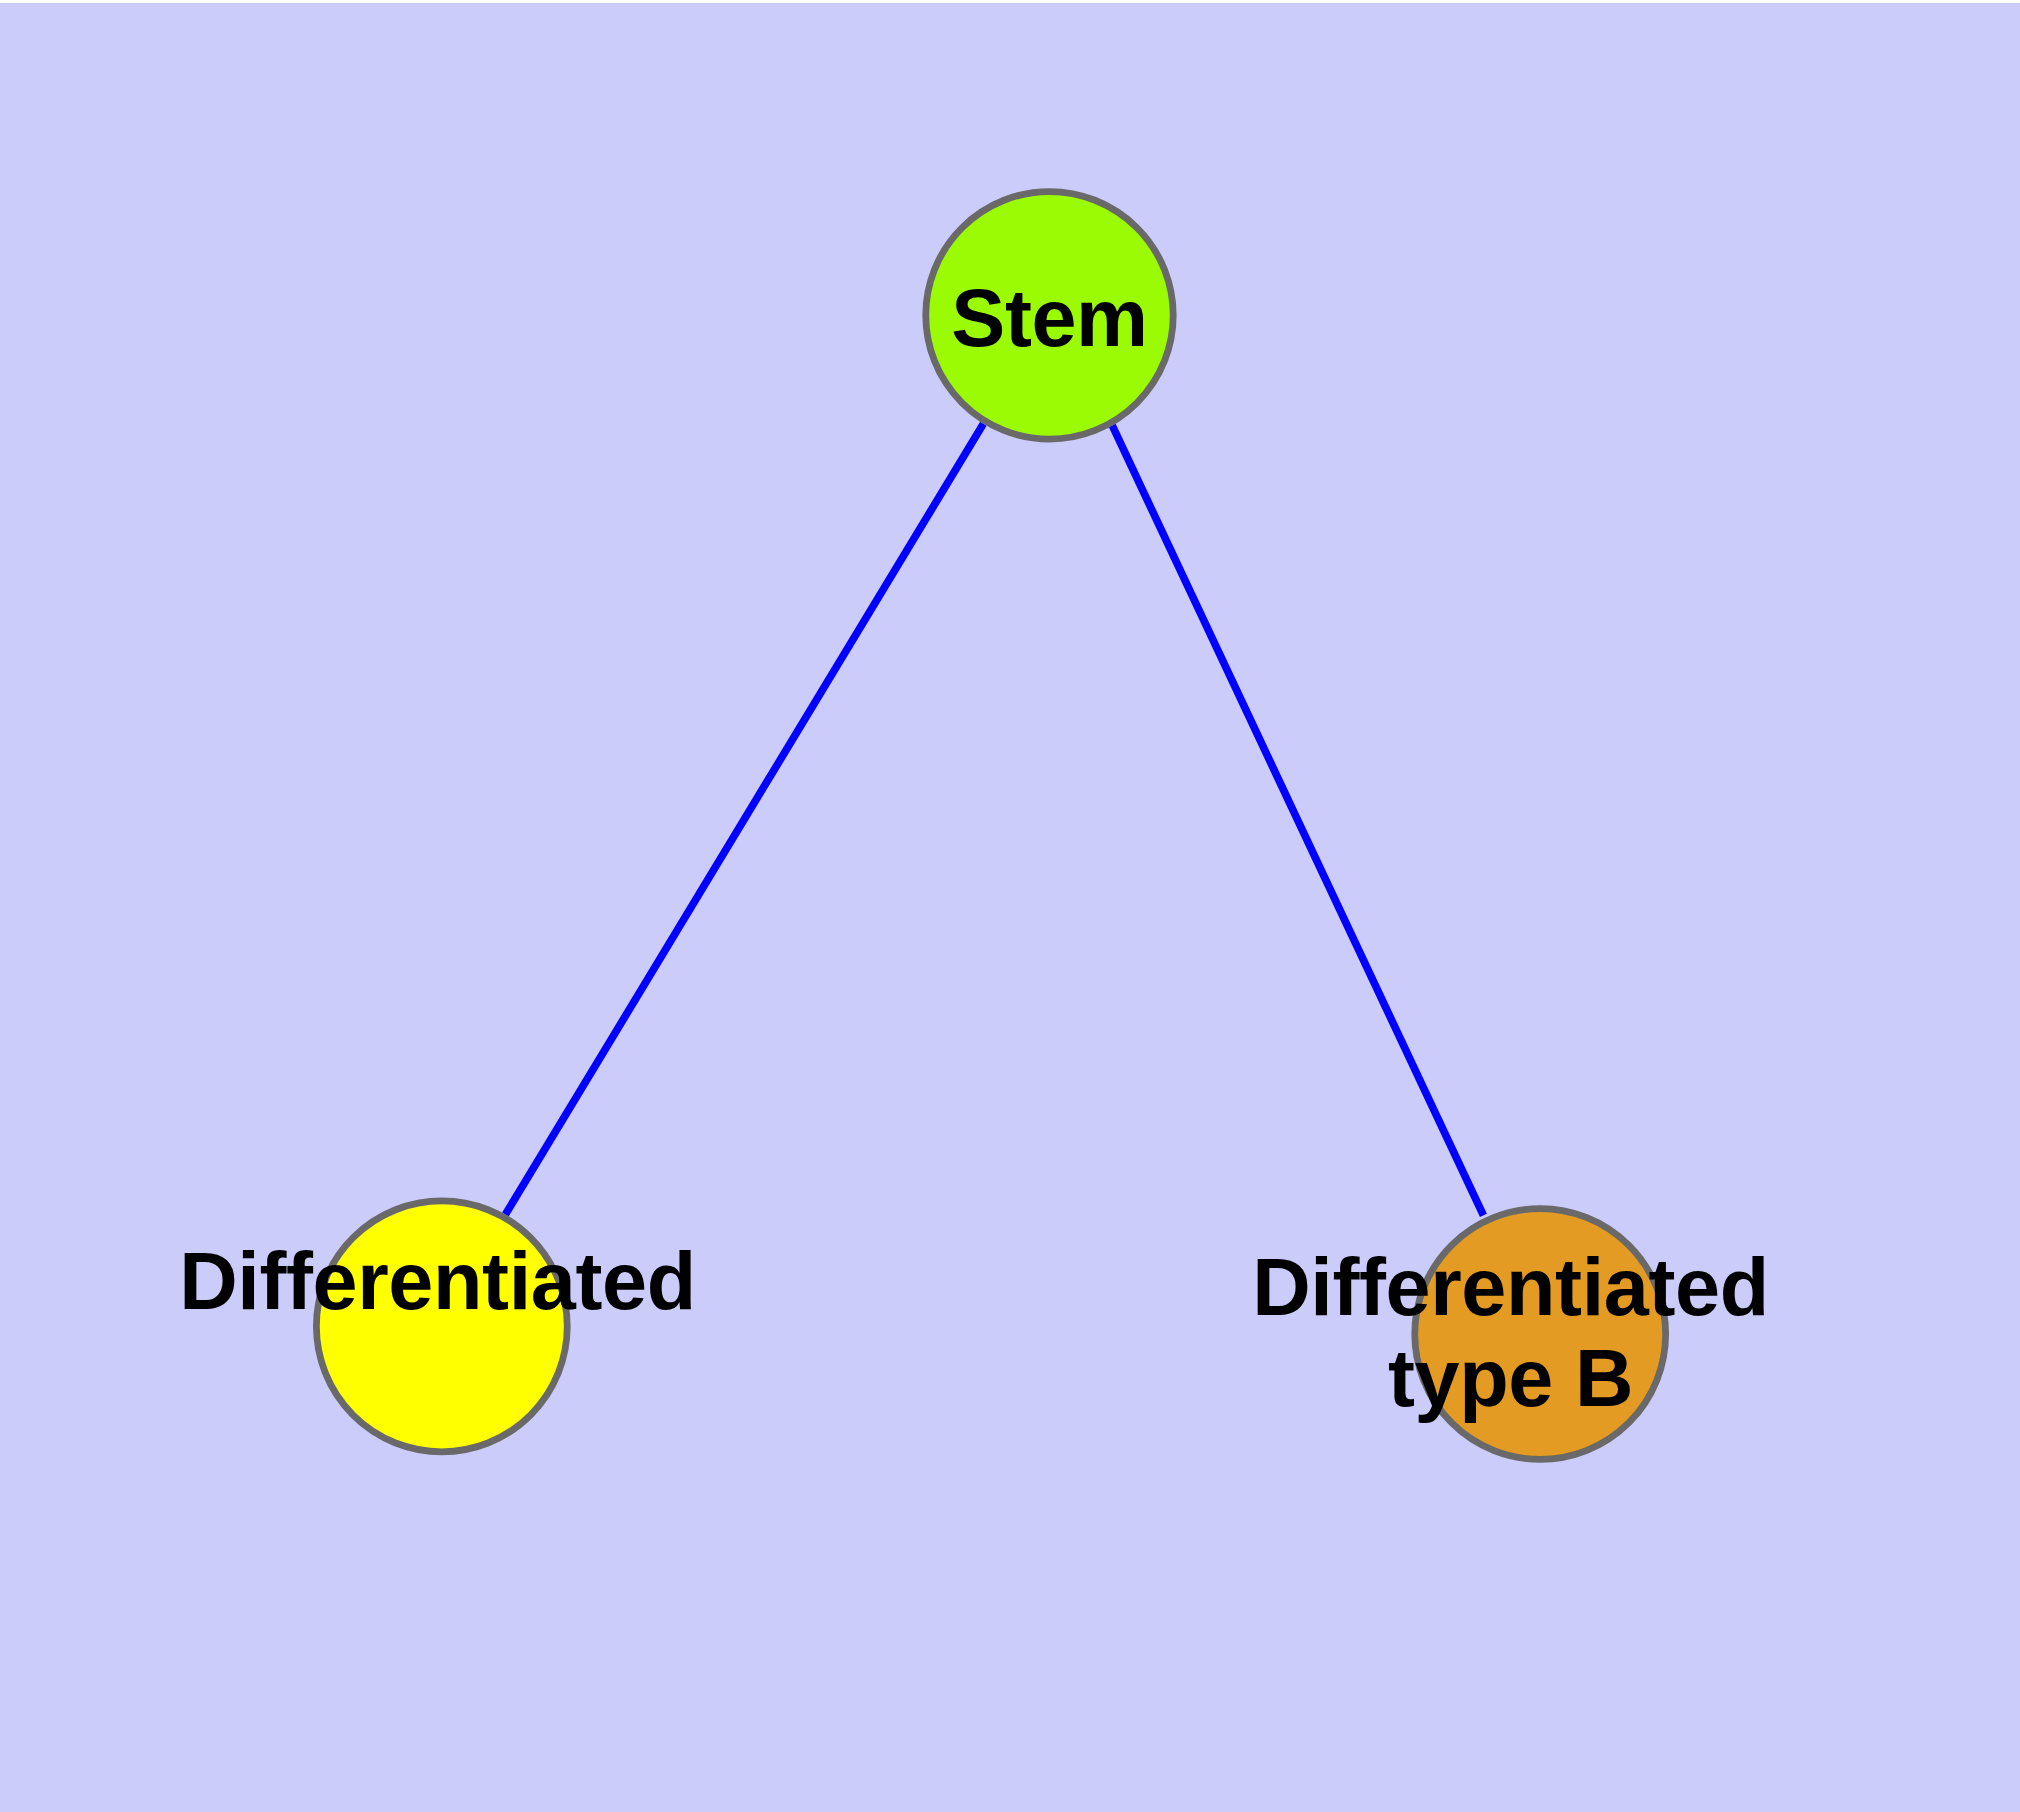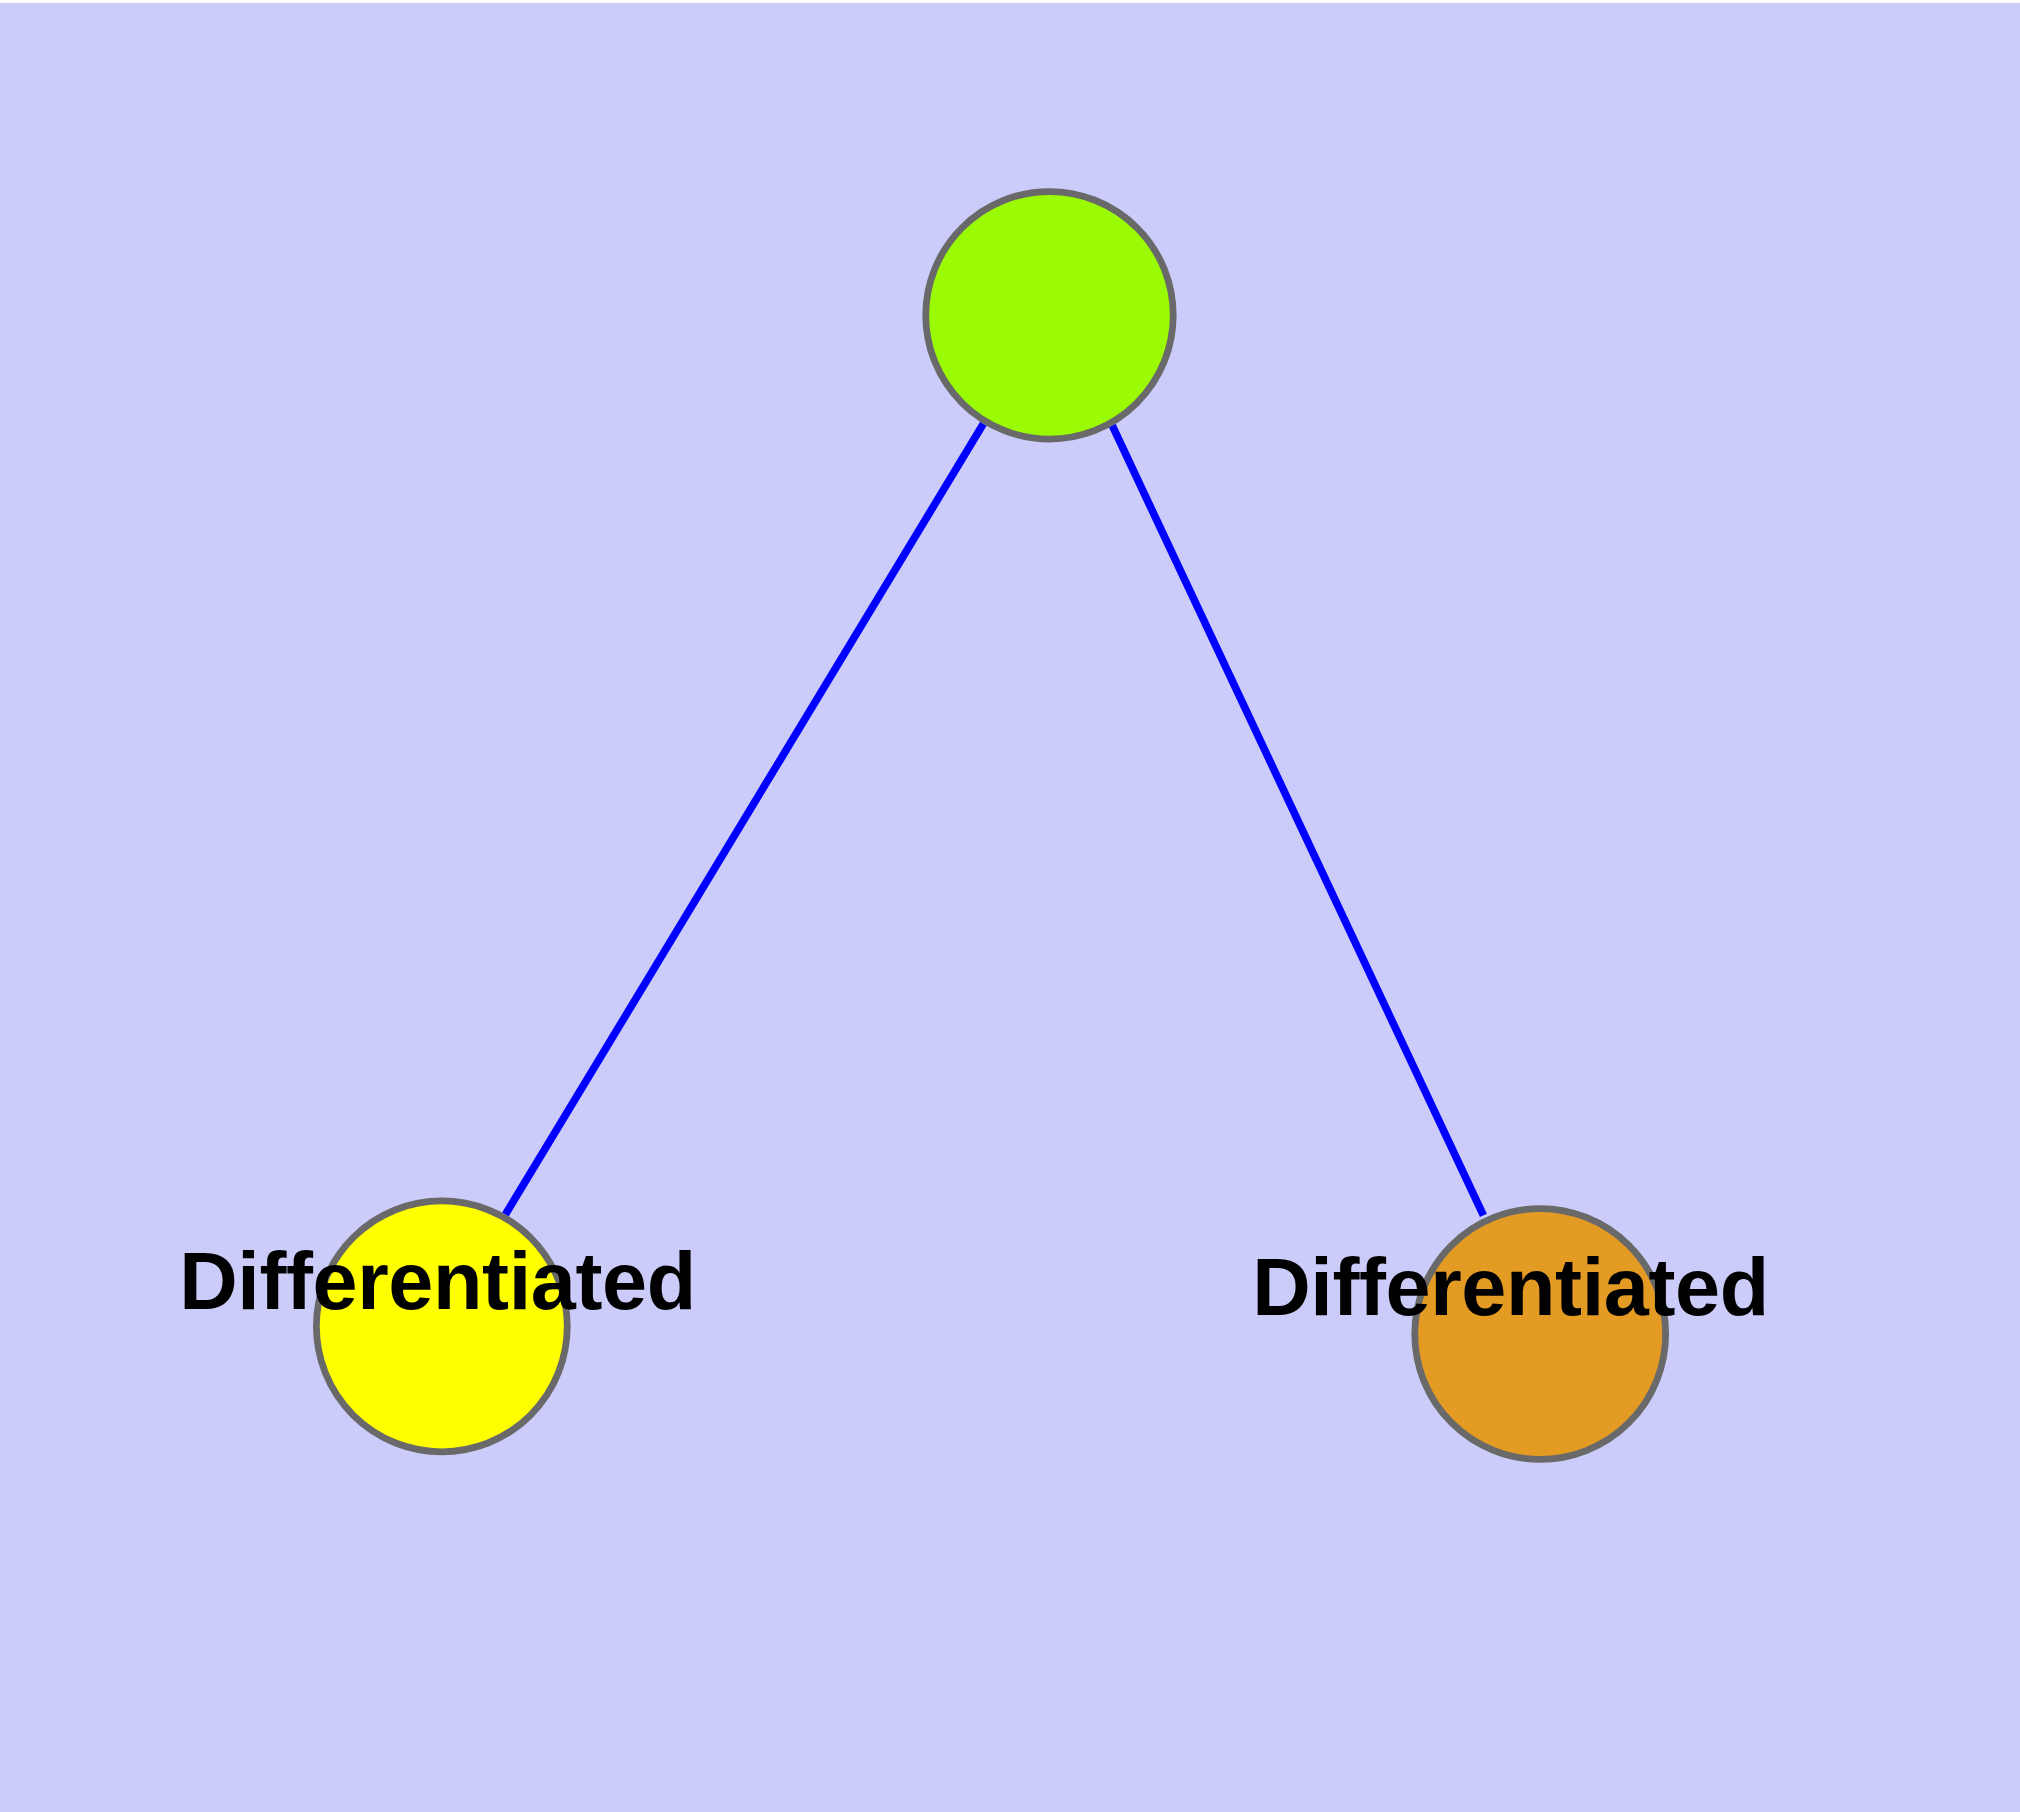--- a/index.html
+++ b/index.html
@@ -73,19 +73,20 @@
       <line x1="1312" y1="502" x2="1750" y2="1434" stroke="#0000ff" stroke-width="9" stroke-linecap="butt"></line>
     </g>
 
     <g>
       <circle cx="521" cy="1565" r="148" fill="#ffff00" stroke="#696969" stroke-width="8"></circle>
       <circle cx="1817" cy="1574" r="148" fill="#e49b24" stroke="#696969" stroke-width="8"></circle>
       <circle cx="1238" cy="372" r="146" fill="#9afb04" stroke="#696969" stroke-width="8"></circle>
     </g>
   </svg>
 
+  <div class="node-label" id="label-stem" style="color: rgb(0, 0, 0);">Stem</div>
 
   <div class="node-label" id="label-diff-a" style="color: rgb(0, 0, 0);"><span>Differentiated</span><br></div>
 
-  <div class="node-label" id="label-diff-b" style="color: rgb(0, 0, 0);"><span>Differentiated</span><br></div>
+  <div class="node-label" id="label-diff-b" style="color: rgb(0, 0, 0);"><span>Differentiated</span><br><span>type B</span></div>
 
 </div>
 
 
 </body></html>

